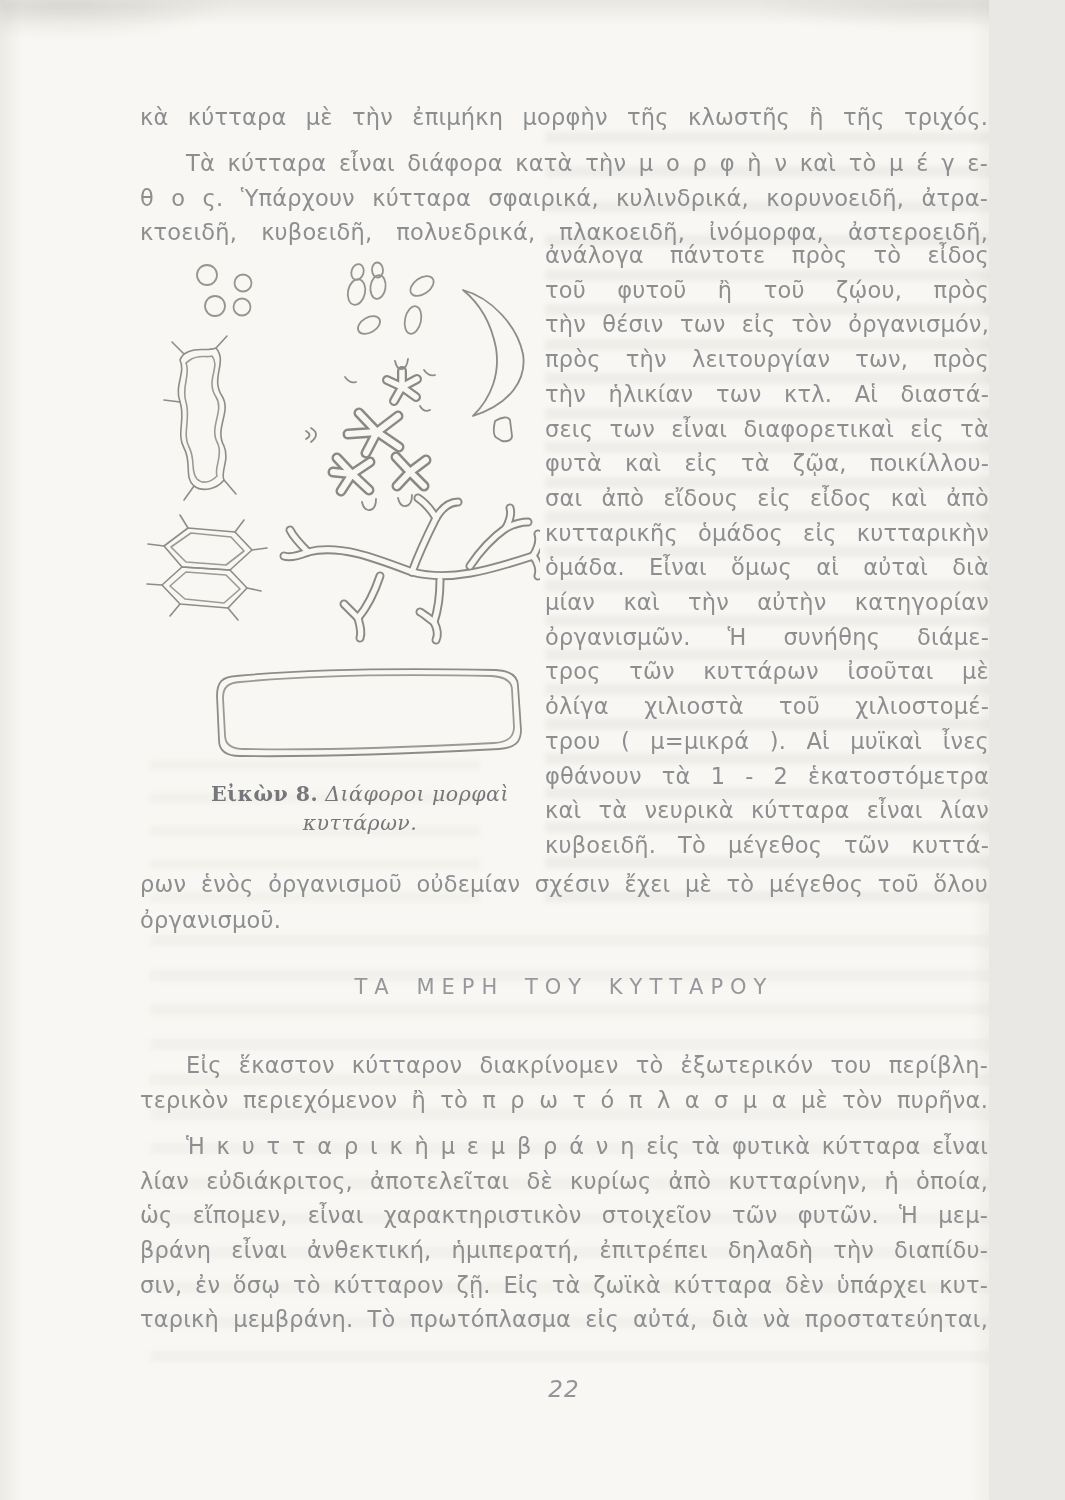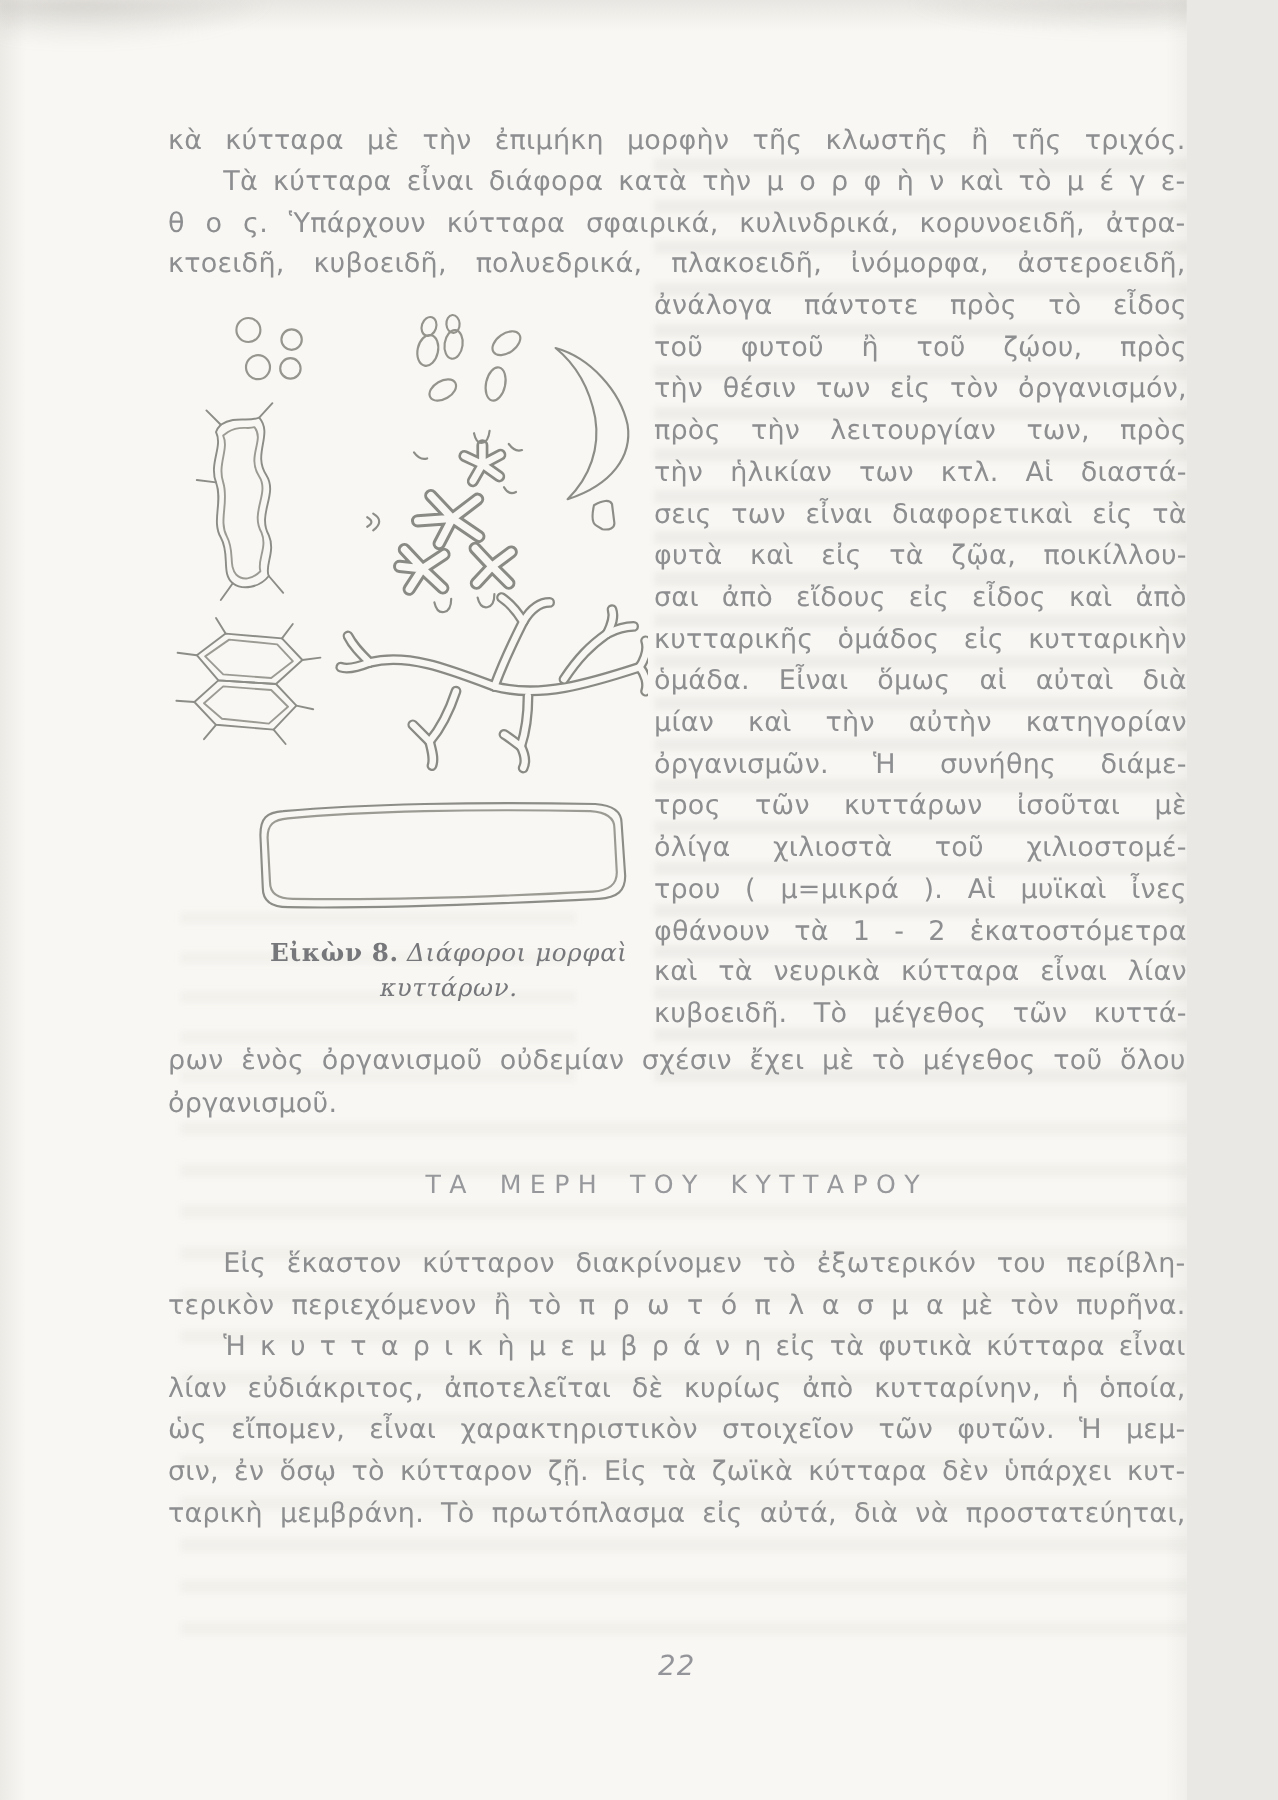--- a/index.html
+++ b/index.html
@@ -32,30 +32,30 @@
   .ghost.g1{left:545px;top:132px;width:465px;height:770px;
     background:repeating-linear-gradient(180deg,rgba(168,166,158,.11) 0 11px,rgba(168,166,158,0) 11px 34.5px);}
   .ghost.g2{left:150px;top:935px;width:845px;height:430px;
     background:repeating-linear-gradient(180deg,rgba(168,166,158,.08) 0 11px,rgba(168,166,158,0) 11px 34.7px);}
   .ghost.g3{left:150px;top:760px;width:330px;height:150px;
     background:repeating-linear-gradient(180deg,rgba(168,166,158,.07) 0 10px,rgba(168,166,158,0) 10px 33px);}
 
   .textblock{position:absolute;color:#8d8e90;font-size:22.5px;letter-spacing:.2px;}
   .tline{text-align:justify;text-align-last:justify;white-space:normal;}
   .tline.short{text-align-last:left;}
-  .tline.indent{text-indent:46px;}
+  .tline.indent{text-indent:46px;margin-top:12px;}
 
   .intro{left:140px;top:100px;width:848px;line-height:34.3px;}
   .rightcol{left:545px;top:238px;width:444px;line-height:34.7px;}
   .afterfig{left:140px;top:867px;width:848px;line-height:35.5px;}
   .bodytxt{left:140px;top:1036px;width:848px;line-height:34.6px;}
 
   .figure-svg{position:absolute;left:140px;top:250px;}
 
-  .caption{position:absolute;left:189px;top:780px;width:370px;text-align:center;
+  .caption{position:absolute;left:175px;top:780px;width:370px;text-align:center;
     font-family:"DejaVu Serif",serif;color:#76777a;font-size:20.5px;line-height:29px;letter-spacing:.5px;}
   .caption .cap-label{font-weight:bold;font-style:normal;}
   .caption .cap-italic{font-style:italic;}
 
   .section-heading{position:absolute;left:140px;top:975px;width:848px;text-align:center;
     color:#97989c;font-size:21px;letter-spacing:7px;word-spacing:7px;}
 
   .page-number{position:absolute;left:140px;top:1376px;width:848px;text-align:center;
     color:#94959a;font-size:23px;letter-spacing:1px;font-style:italic;}
 </style>
@@ -254,19 +254,20 @@
     </div>
 
   <div class="section-heading">ΤΑ ΜΕΡΗ ΤΟΥ ΚΥΤΤΑΡΟΥ</div>
 
   <div class="textblock bodytxt">
       <div class="tline indent">Εἰς ἕκαστον κύτταρον διακρίνομεν τὸ ἐξωτερικόν του περίβλη-</div>
       <div class="tline">τερικὸν περιεχόμενον ἢ τὸ π ρ ω τ ό π λ α σ μ α  μὲ τὸν πυρῆνα.</div>
       <div class="tline indent">Ἡ κ υ τ τ α ρ ι κ ὴ  μ ε μ β ρ ά ν η εἰς τὰ φυτικὰ κύτταρα εἶναι</div>
       <div class="tline">λίαν εὐδιάκριτος, ἀποτελεῖται δὲ κυρίως ἀπὸ κυτταρίνην, ἡ ὁποία,</div>
       <div class="tline">ὡς εἴπομεν, εἶναι χαρακτηριστικὸν στοιχεῖον τῶν φυτῶν. Ἡ μεμ-</div>
+      <div class="tline">βράνη εἶναι ἀνθεκτική, ἡμιπερατή, ἐπιτρέπει δηλαδὴ τὴν διαπίδυ-</div>
       <div class="tline">σιν, ἐν ὅσῳ τὸ κύτταρον ζῇ. Εἰς τὰ ζωϊκὰ κύτταρα δὲν ὑπάρχει κυτ-</div>
       <div class="tline">ταρικὴ μεμβράνη. Τὸ πρωτόπλασμα εἰς αὐτά, διὰ νὰ προστατεύηται,</div>
     </div>
 
   <div class="page-number">22</div>
 
 </div>
 
 </body></html>

